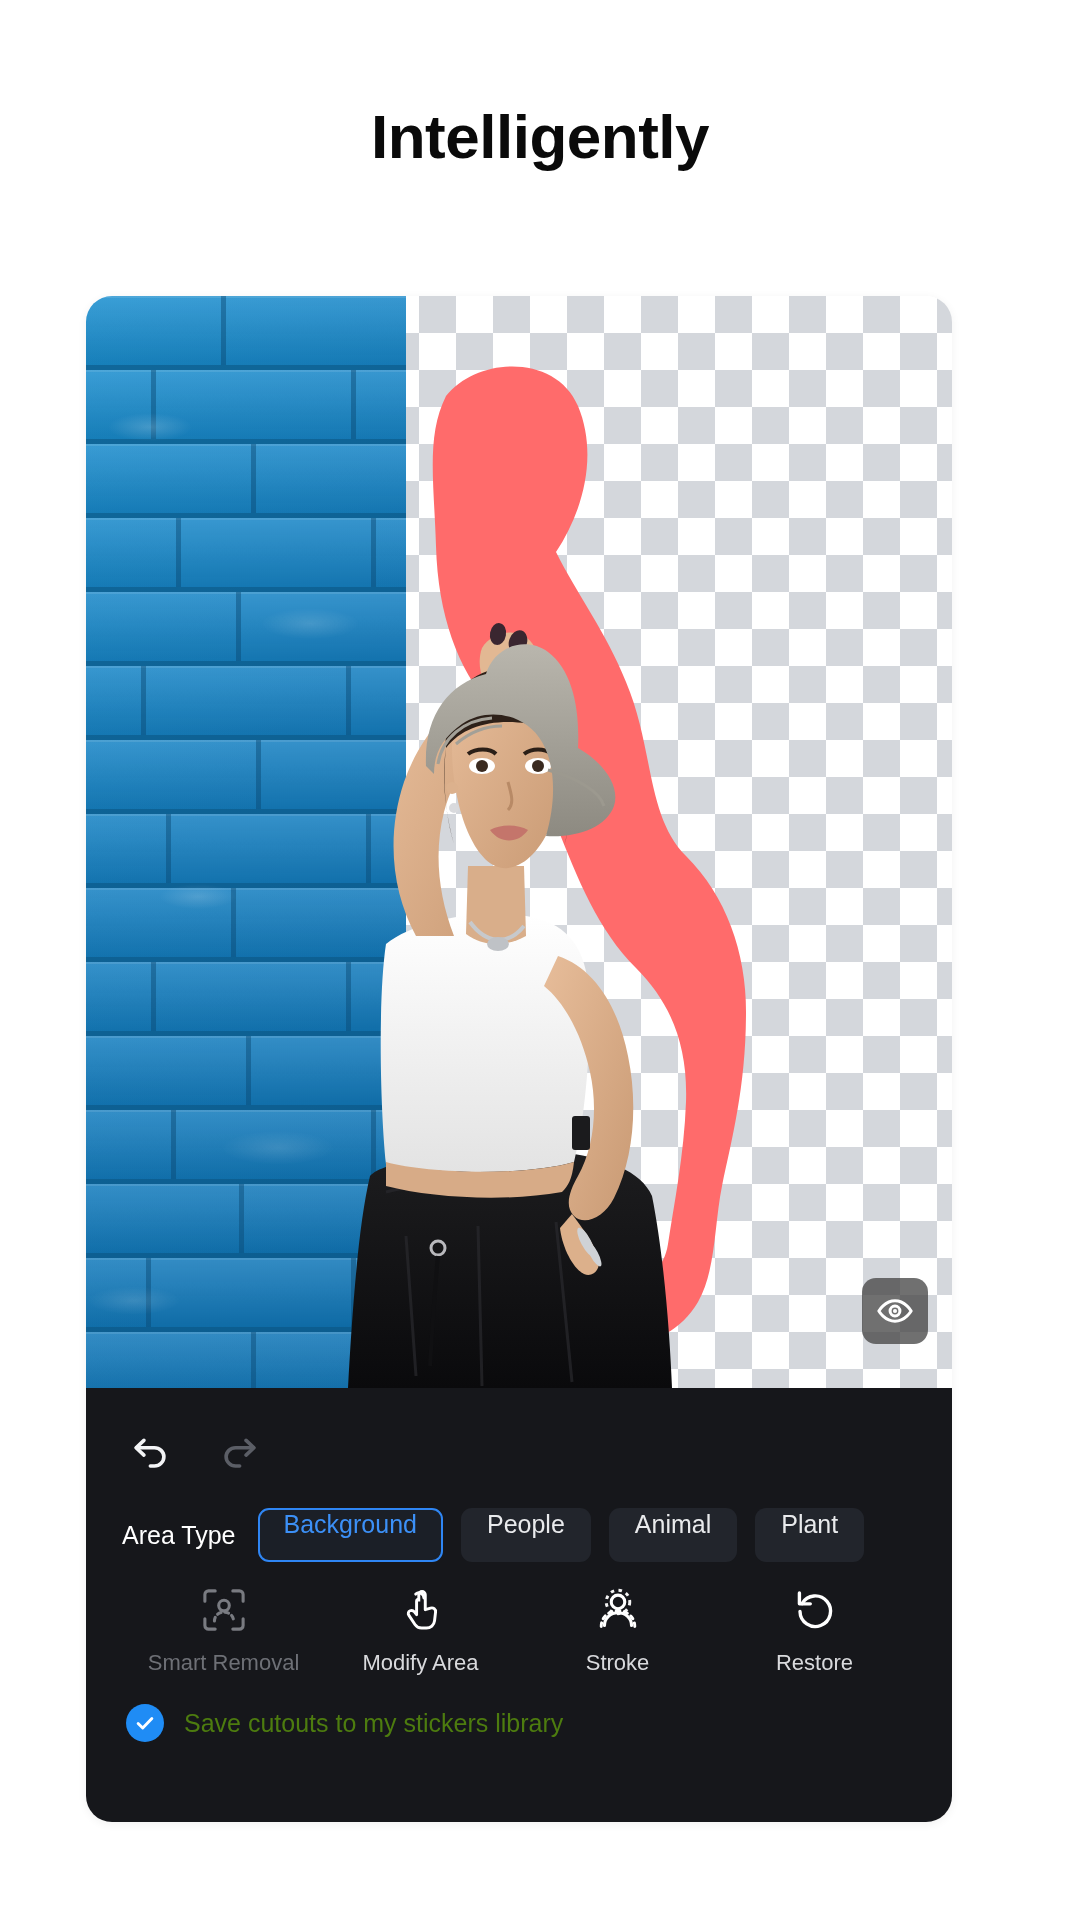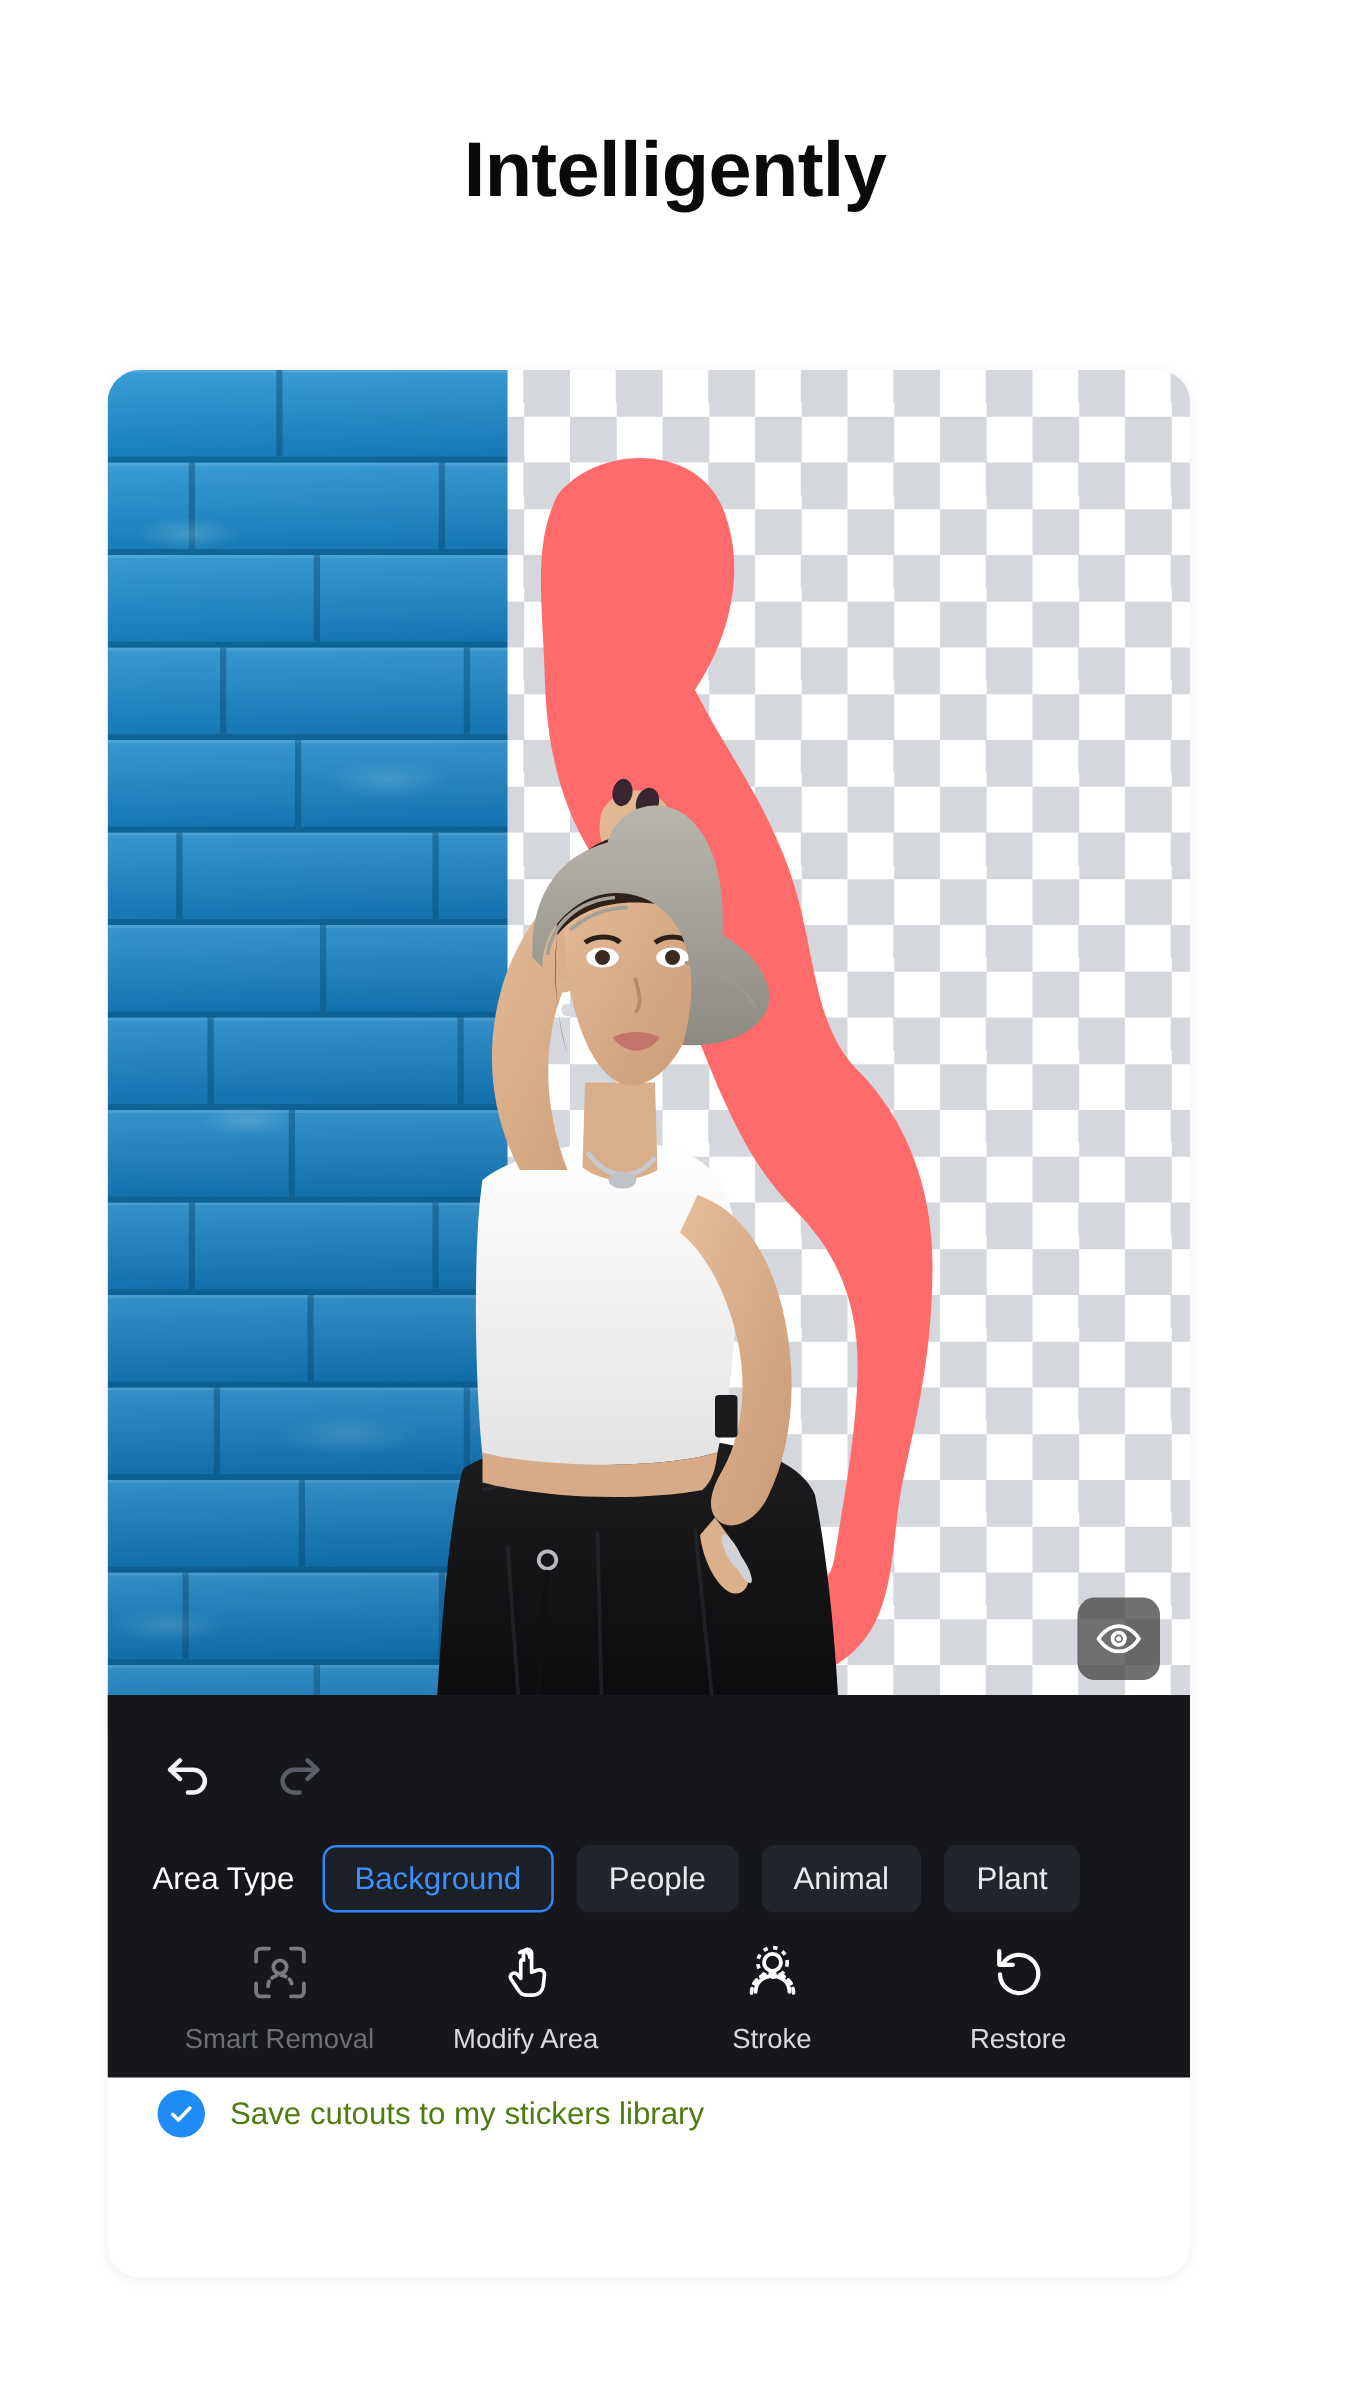--- a/index.html
+++ b/index.html
@@ -79,22 +79,22 @@
   .eye-btn {
     position: absolute; right: 24px; bottom: 44px;
     width: 66px; height: 66px;
     border-radius: 14px;
     background: rgba(72,72,72,0.78);
     display: flex; align-items: center; justify-content: center;
   }
 
   
   .panel {
-    position: absolute; left: 0; top: 1060px;
-    width: 866px; height: 306px;
+    position: absolute; left: 0; top: 1092px;
+    width: 866px; height: 434px;
     background: #16171b;
   }
 
   .history-row {
     position: absolute; left: 42px; top: 38px;
     display: flex; align-items: center; gap: 42px;
   }
   .hist-btn { width: 46px; height: 46px; display:flex; align-items:center; justify-content:center; }
 
   .area-row {
@@ -103,21 +103,21 @@
   }
   .area-label {
     font-size: 25px; color: #ffffff; white-space: nowrap;
     margin-right: 4px;
   }
   .chip {
     height: 54px; padding: 0 24px;
     border-radius: 11px;
     background: #22252c;
     border: 2px solid transparent;
-    display: flex; align-items: center; justify-content: center;
+    display: flex; justify-content: center;
     font-size: 25px; color: #e9eaec; white-space: nowrap;
   }
   .chip.selected {
     background: #1b1f27;
     border-color: #2f86f4;
     color: #3c90f7;
   }
 
   .tools-row {
     position: absolute; left: 0; top: 196px;

